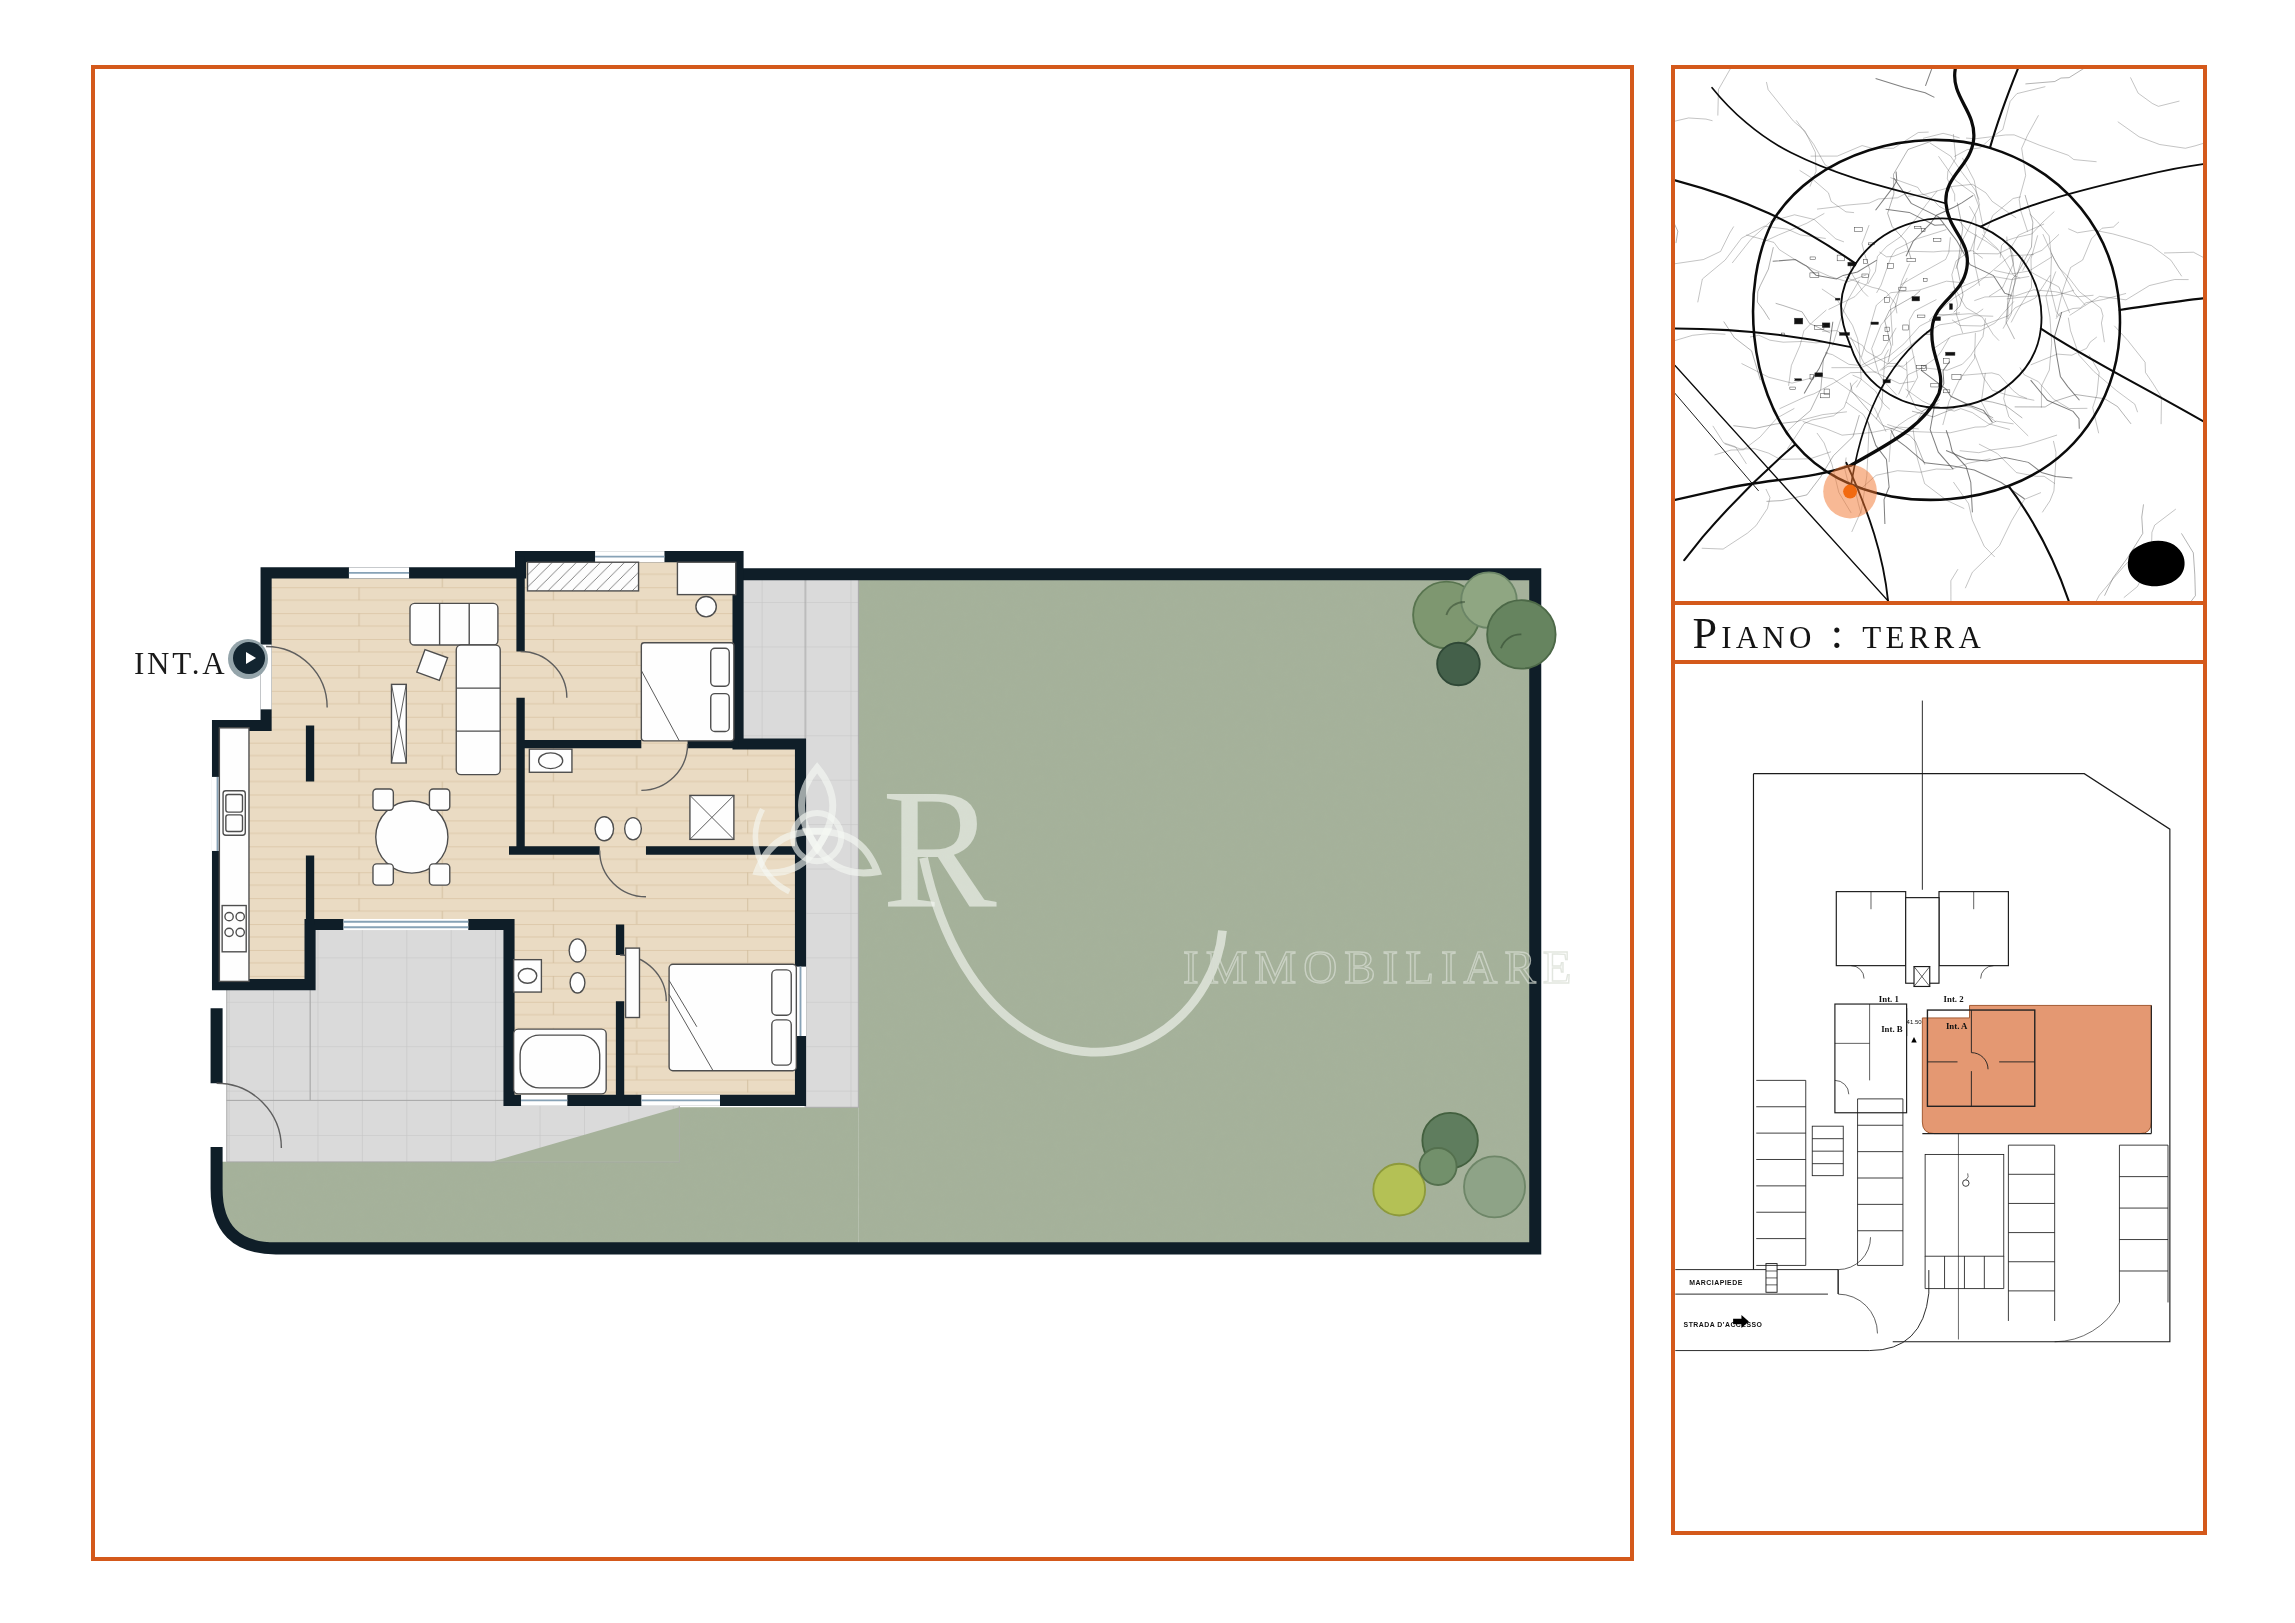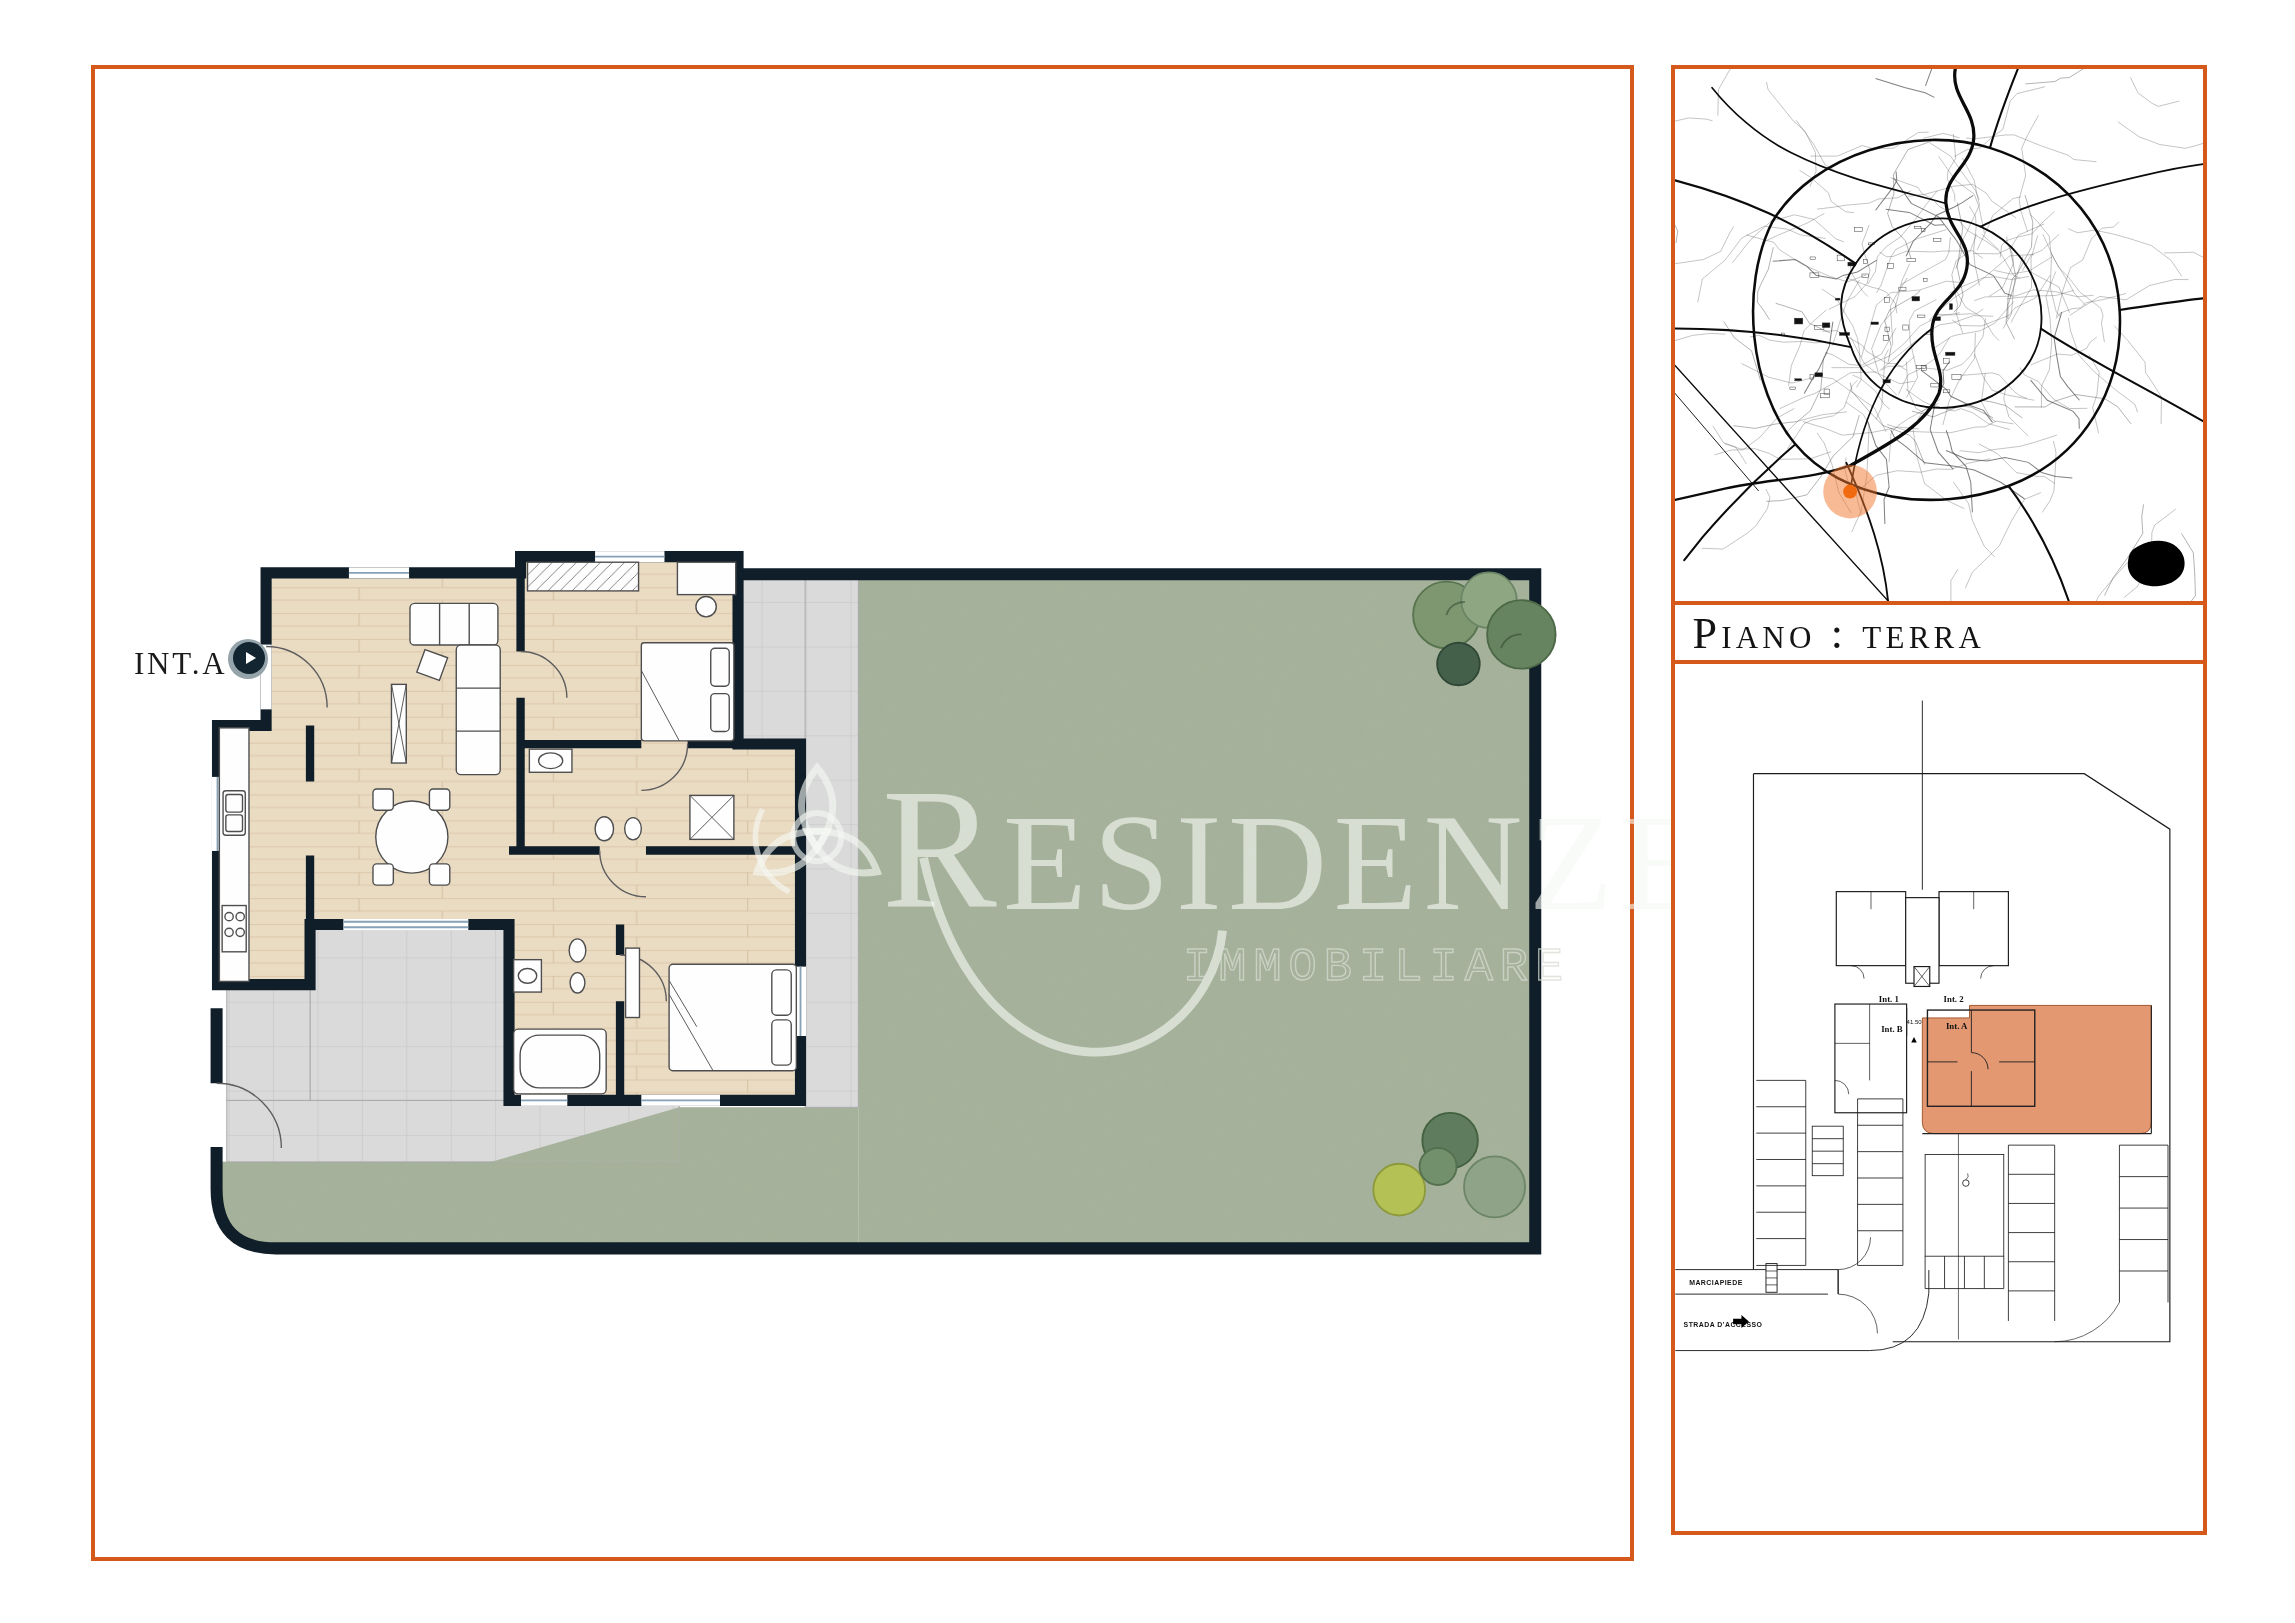--- a/index.html
+++ b/index.html
@@ -20,21 +20,21 @@
   .fill{position:absolute;inset:0;width:100%;height:100%;}
   
   #unit-label{position:absolute;left:39px;top:577px;font-size:31px;letter-spacing:2.8px;color:var(--ink);font-family:"Liberation Serif",serif;}
   #tour-button{position:absolute;left:133px;top:570px;width:40px;height:40px;border-radius:50%;background:#94A4AA;}
   #tour-button .inner{position:absolute;left:4.6px;top:3.2px;width:32px;height:32px;border-radius:50%;background:#132530;}
   #tour-button .tri{position:absolute;left:13px;top:10.2px;width:0;height:0;border-top:6px solid transparent;border-bottom:6px solid transparent;border-left:10.2px solid #fff;}
   
   .wm-text{position:absolute;color:rgba(246,248,244,0.62);white-space:nowrap;pointer-events:none;}
   #wm-initial{left:787px;top:693px;font-size:172px;line-height:1;}
   #wm-rest{left:908px;top:726px;font-size:137px;line-height:1;letter-spacing:6.5px;}
-  #wm-sub{left:1088px;top:875px;font-size:47px;line-height:1;letter-spacing:7px;font-family:Liberation Mono, monospace;color:transparent;-webkit-text-stroke:1.4px rgba(215,221,211,0.72);}
+  #wm-sub{left:1088px;top:875px;font-size:47px;line-height:1;letter-spacing:7px;font-family:Liberation Serif, serif;color:transparent;-webkit-text-stroke:1.4px rgba(215,221,211,0.72);}
   
   #floor-banner .txt{font-variant:small-caps;font-size:44px;letter-spacing:4.2px;color:#141414;padding-left:17.6px;font-family:"Liberation Serif",serif;}
   
   text.site-label{font-family:"Liberation Serif",serif;font-weight:bold;font-size:19px;fill:#111;}
   text.street-label{font-family:"Liberation Sans",sans-serif;font-weight:bold;font-size:15px;fill:#111;letter-spacing:1px;}
   text.elev-label{font-family:"Liberation Sans",sans-serif;font-size:13px;fill:#111;}
 </style>
 </head>
 <body>
 
@@ -193,21 +193,20 @@
   </svg>
 
   <div id="unit-label">INT.A</div>
   <div id="tour-button">
     <div class="inner">
         <div class="tri"></div>
       </div>
   </div>
 
   <div id="wm-initial" class="wm-text">R</div>
-  <div id="wm-rest" class="wm-text">ESIDENZE</div>
   <div id="wm-sub" class="wm-text">IMMOBILIARE</div>
 </div>
 
 <div id="map-panel" class="panel">
   <svg id="map-svg" class="fill" viewBox="0 0 1140 1148">
     <g id="minor-roads">
         <path d="M306.6,302.2L341.4,298.2L367.5,293.9L419.3,289.3L439.4,280.2L480.3,277.8L509.7,262.5" fill="none" stroke="#555" stroke-width="1" opacity="0.75"></path>
         <path d="M465.9,778.5L475.3,797.9L498.6,815.2L539.4,850.0L600.5,856.8L646.1,865.3L704.3,892.6L754.9,928.1" fill="none" stroke="#555" stroke-width="2.2" opacity="0.75"></path>
         <path d="M398.0,455.6L370.9,502.3L358.8,536.4L340.3,596.8" fill="none" stroke="#555" stroke-width="1" opacity="0.75"></path>
         <path d="M376.9,409.1L380.6,439.6L405.3,479.5L416.8,491.0" fill="none" stroke="#555" stroke-width="1" opacity="0.75"></path>

